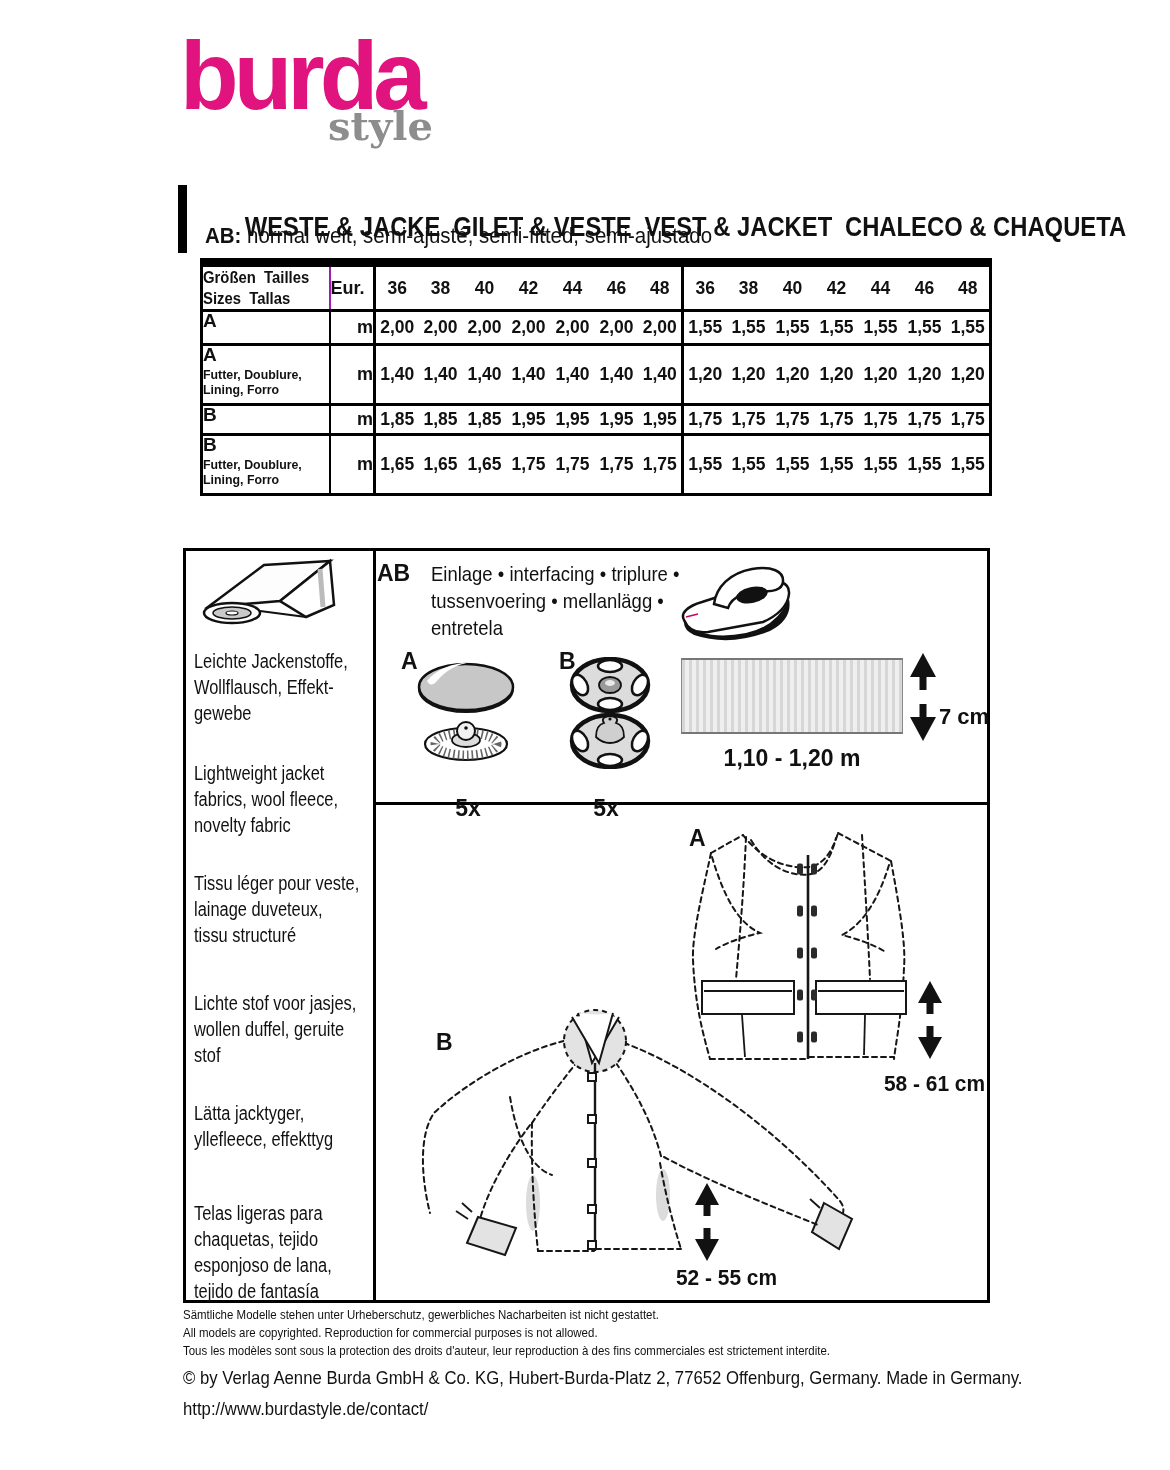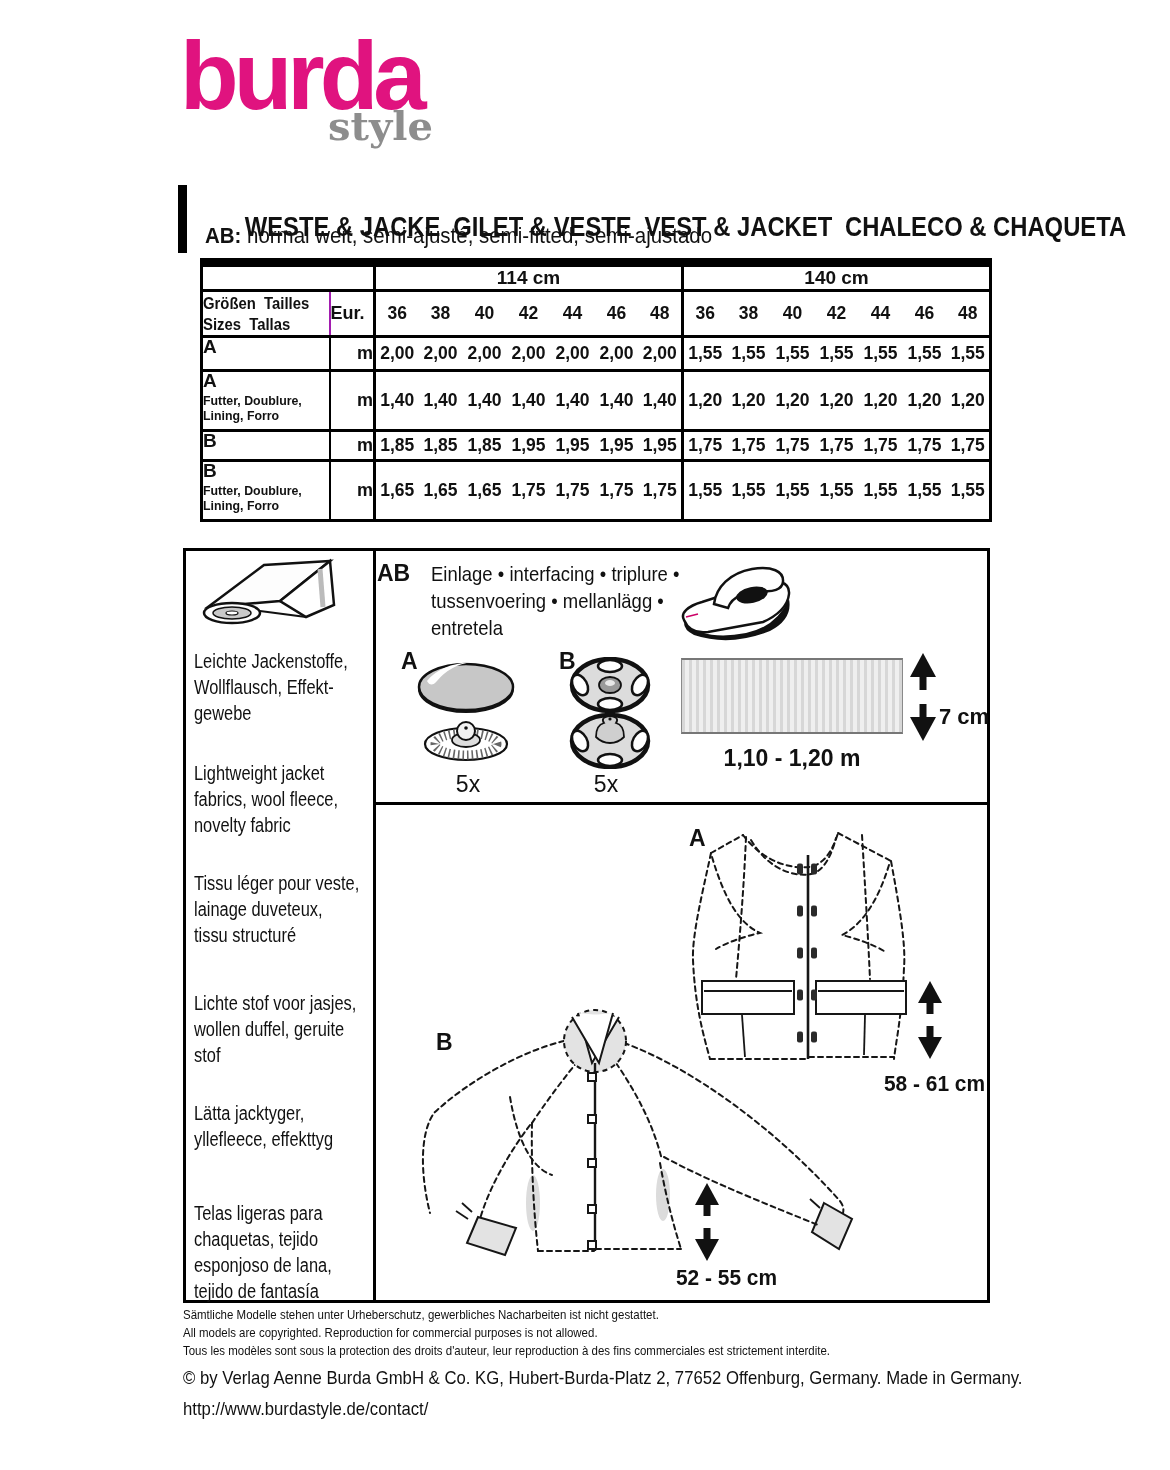--- a/index.html
+++ b/index.html
@@ -55,21 +55,21 @@
   
   #lower-box { position:absolute; left:183px; top:548px; width:807px; height:755px; border:3px solid #000; }
   #sidebar { position:absolute; left:0; top:0; width:190px; height:749px; border-right:3px solid #000; }
   .bolt-icon { position:absolute; left:8px; top:4px; }
   .advice { position:absolute; left:8px; width:230px; white-space:pre-line; font-size:20px; line-height:26px; transform:scaleX(.82); transform-origin:left top; }
   #notions { position:absolute; left:190px; top:0; width:614px; height:254px; border-bottom:3px solid #000; }
   .ab-code { position:absolute; left:1px; top:9px; font-size:23px; font-weight:bold; }
   .interfacing-text { position:absolute; left:55px; top:9px; width:320px; white-space:pre-line; font-size:21px; line-height:27px; transform:scaleX(.88); transform-origin:left top; }
   .iron { position:absolute; left:302px; top:6px; }
   .view-label { position:absolute; font-size:23px; font-weight:bold; }
-  .qty { position:absolute; width:60px; text-align:center; font-size:23px; font-weight:normal; }
+  .qty { position:absolute; width:60px; text-align:center; font-size:23px; font-weight:bold;margin-top:24px; }
   .strip { position:absolute; left:305px; top:107px; width:222px; height:76px;
     background:repeating-linear-gradient(90deg,#d7d7d7 0 3px,#efefef 3px 7px);
     border:1px solid #8a8a8a; border-top:2px solid #777; border-bottom:2px solid #777; }
   .strip-len { position:absolute; left:305px; top:194px; width:222px; text-align:center; font-size:23px; font-weight:bold; }
   .strip-w { position:absolute; left:563px; top:132px; font-size:22px; font-weight:bold;margin-top:21px; }
   #garments { position:absolute; left:190px; top:254px; width:614px; height:498px; }
   .len-label { position:absolute; font-size:22px; font-weight:bold; white-space:pre; transform:scaleX(.95); transform-origin:left top; }
   
   #footer { position:absolute; left:183px; top:1306px; width:860px; }
   .foot-small { white-space:pre; font-size:13.5px; line-height:18px; transform:scaleX(.85); transform-origin:left top; }
@@ -93,25 +93,20 @@
     <div class="title-sub"><b>AB: </b><span>normal weit, semi-ajusté, semi-fitted, semi-ajustado</span></div>
   </div>
 
   <table class="ftable">
     <colgroup>
         <col style="width:128px">
         <col style="width:45px">
       <col span="14" style="width:44px">
     </colgroup>
     <tbody>
-        <tr style="height:28px">
-      <td colspan="2" class="c-blank"></td>
-      <td colspan="7" class="c-width grp">114 cm</td>
-      <td colspan="7" class="c-width grp">140 cm</td>
-    </tr>
     <tr style="height:46px">
       <td class="c-names"><span class="cond">Größen  Tailles
 Sizes  Tallas</span></td>
       <td class="c-eur">Eur.</td>
     <td class="num grp">36</td>
           <td class="num">38</td>
           <td class="num">40</td>
           <td class="num">42</td>
           <td class="num">44</td>
           <td class="num">46</td>

